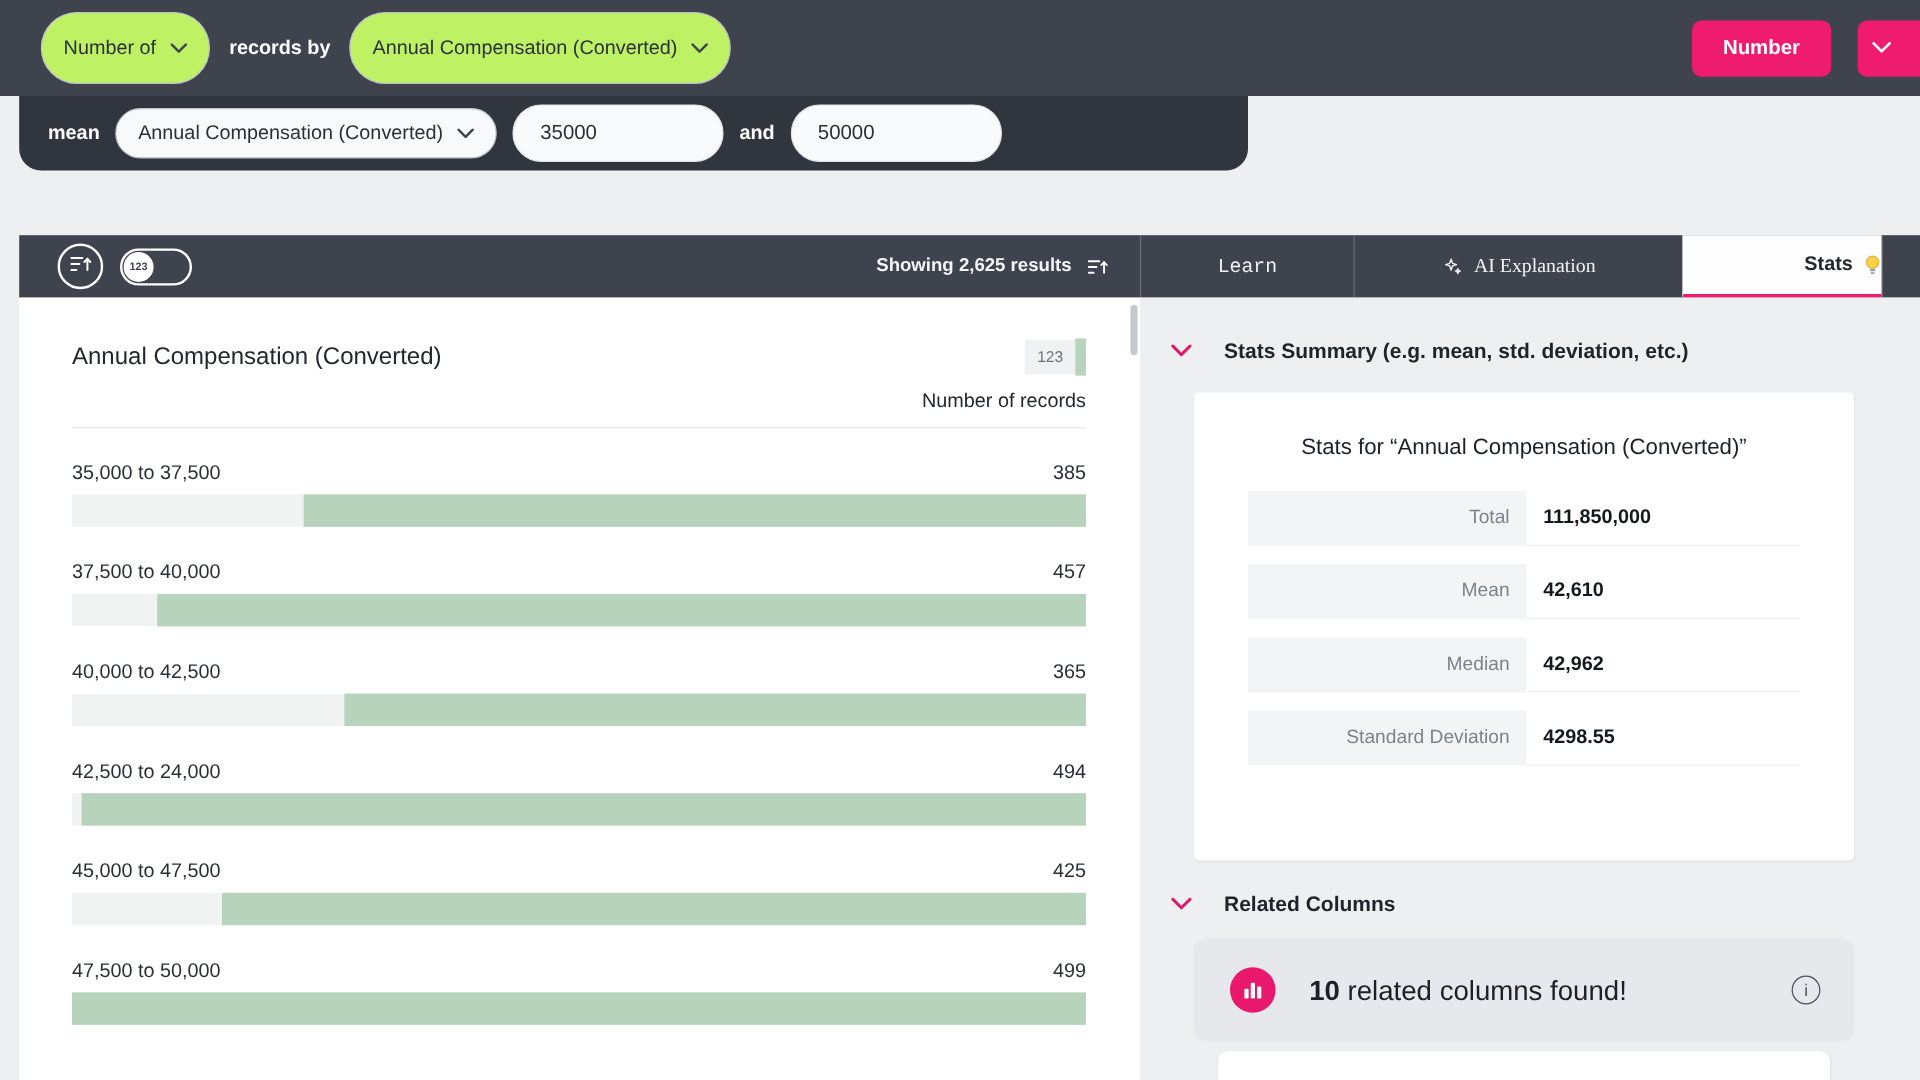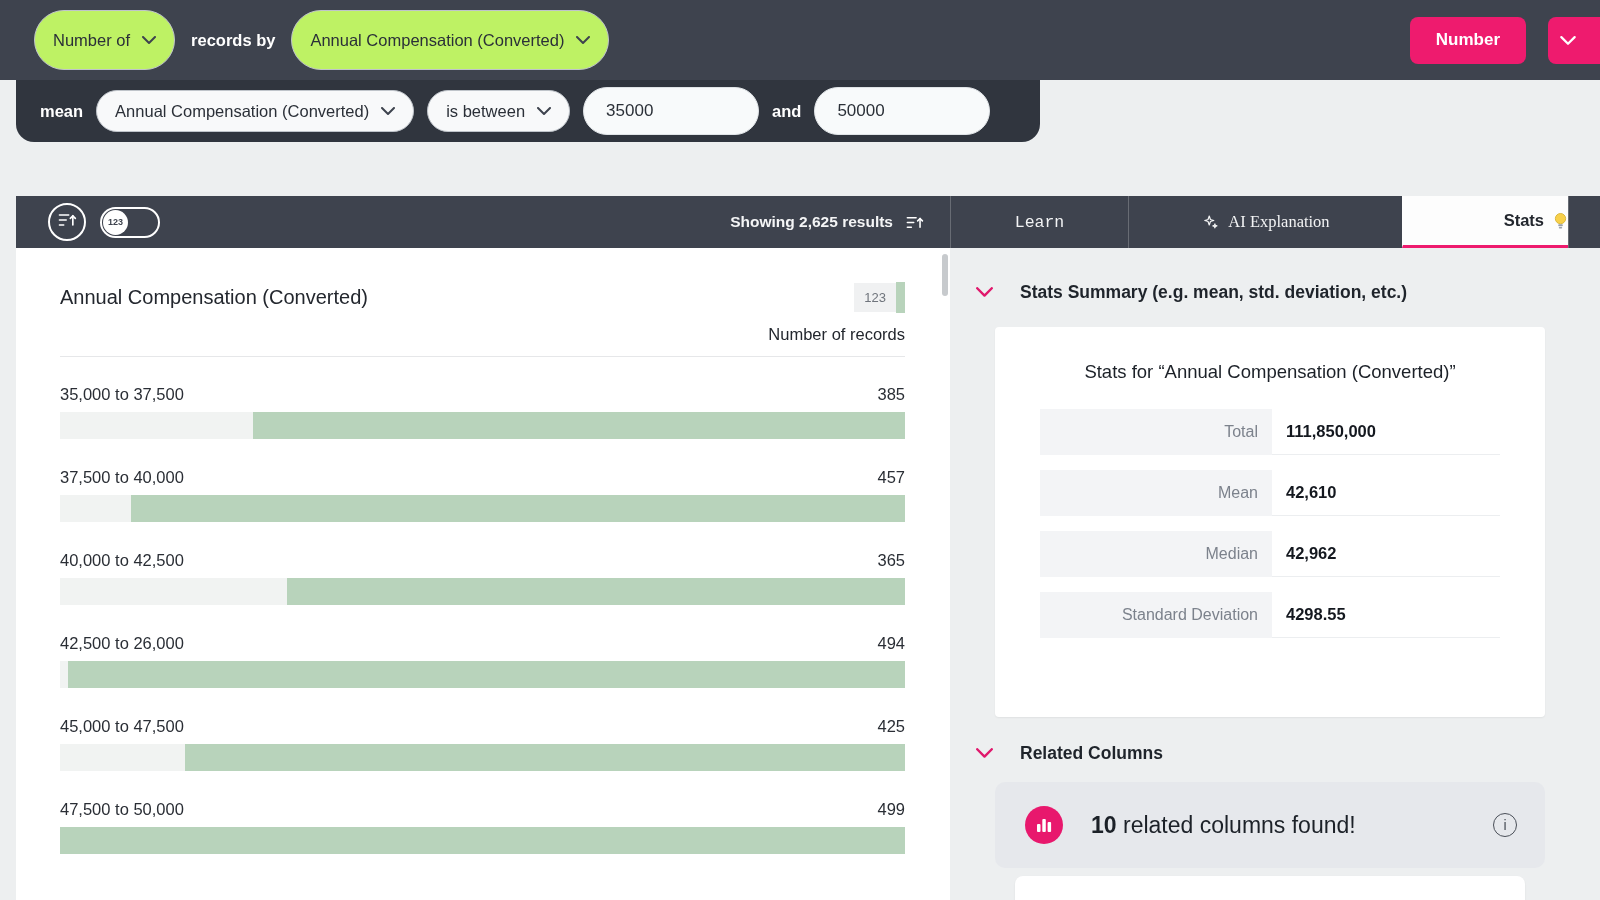--- a/index.html
+++ b/index.html
@@ -127,28 +127,20 @@
   <div class="filter-bar">
     <span class="bar-label" style="margin:0">mean</span>
     <div class="pill">
       <span>Annual Compensation (Converted)</span>
       <span class="chev">
         <svg width="14" height="9" viewBox="0 0 14 9" fill="none" stroke="currentColor" stroke-width="2" stroke-linecap="round" stroke-linejoin="round">
             <path d="M1 1l6 6 6-6"></path>
           </svg>
       </span>
     </div>
-    <div class="pill">
-      <span>is between</span>
-      <span class="chev">
-        <svg width="14" height="9" viewBox="0 0 14 9" fill="none" stroke="currentColor" stroke-width="2" stroke-linecap="round" stroke-linejoin="round">
-            <path d="M1 1l6 6 6-6"></path>
-          </svg>
-      </span>
-    </div>
     <input class="num-input" type="text" value="35000" style="">
     <span class="bar-label" style="margin:0">and</span>
     <input class="num-input" type="text" value="50000" style="">
   </div>
 
   <div class="panel-header">
     <div class="ph-left">
       <div class="circle-icon">
         <span>
           <svg width="20" height="20" viewBox="0 0 24 24" fill="none" stroke="currentColor" stroke-width="2" stroke-linecap="round">
@@ -229,21 +221,21 @@
             <div class="row-head">
               <span class="row-label">40,000 to 42,500</span>
               <span class="row-value">365</span>
             </div>
             <div class="bar-track">
               <div class="bar-fill" style="width: 73.1%; background: rgb(184, 211, 187);"></div>
             </div>
           </div>
           <div class="chart-row">
             <div class="row-head">
-              <span class="row-label">42,500 to 26,000</span>
+              <span class="row-label">42,500 to 24,000</span>
               <span class="row-value">494</span>
             </div>
             <div class="bar-track">
               <div class="bar-fill" style="width: 99%; background: rgb(184, 211, 187);"></div>
             </div>
           </div>
           <div class="chart-row">
             <div class="row-head">
               <span class="row-label">45,000 to 47,500</span>
               <span class="row-value">425</span>

